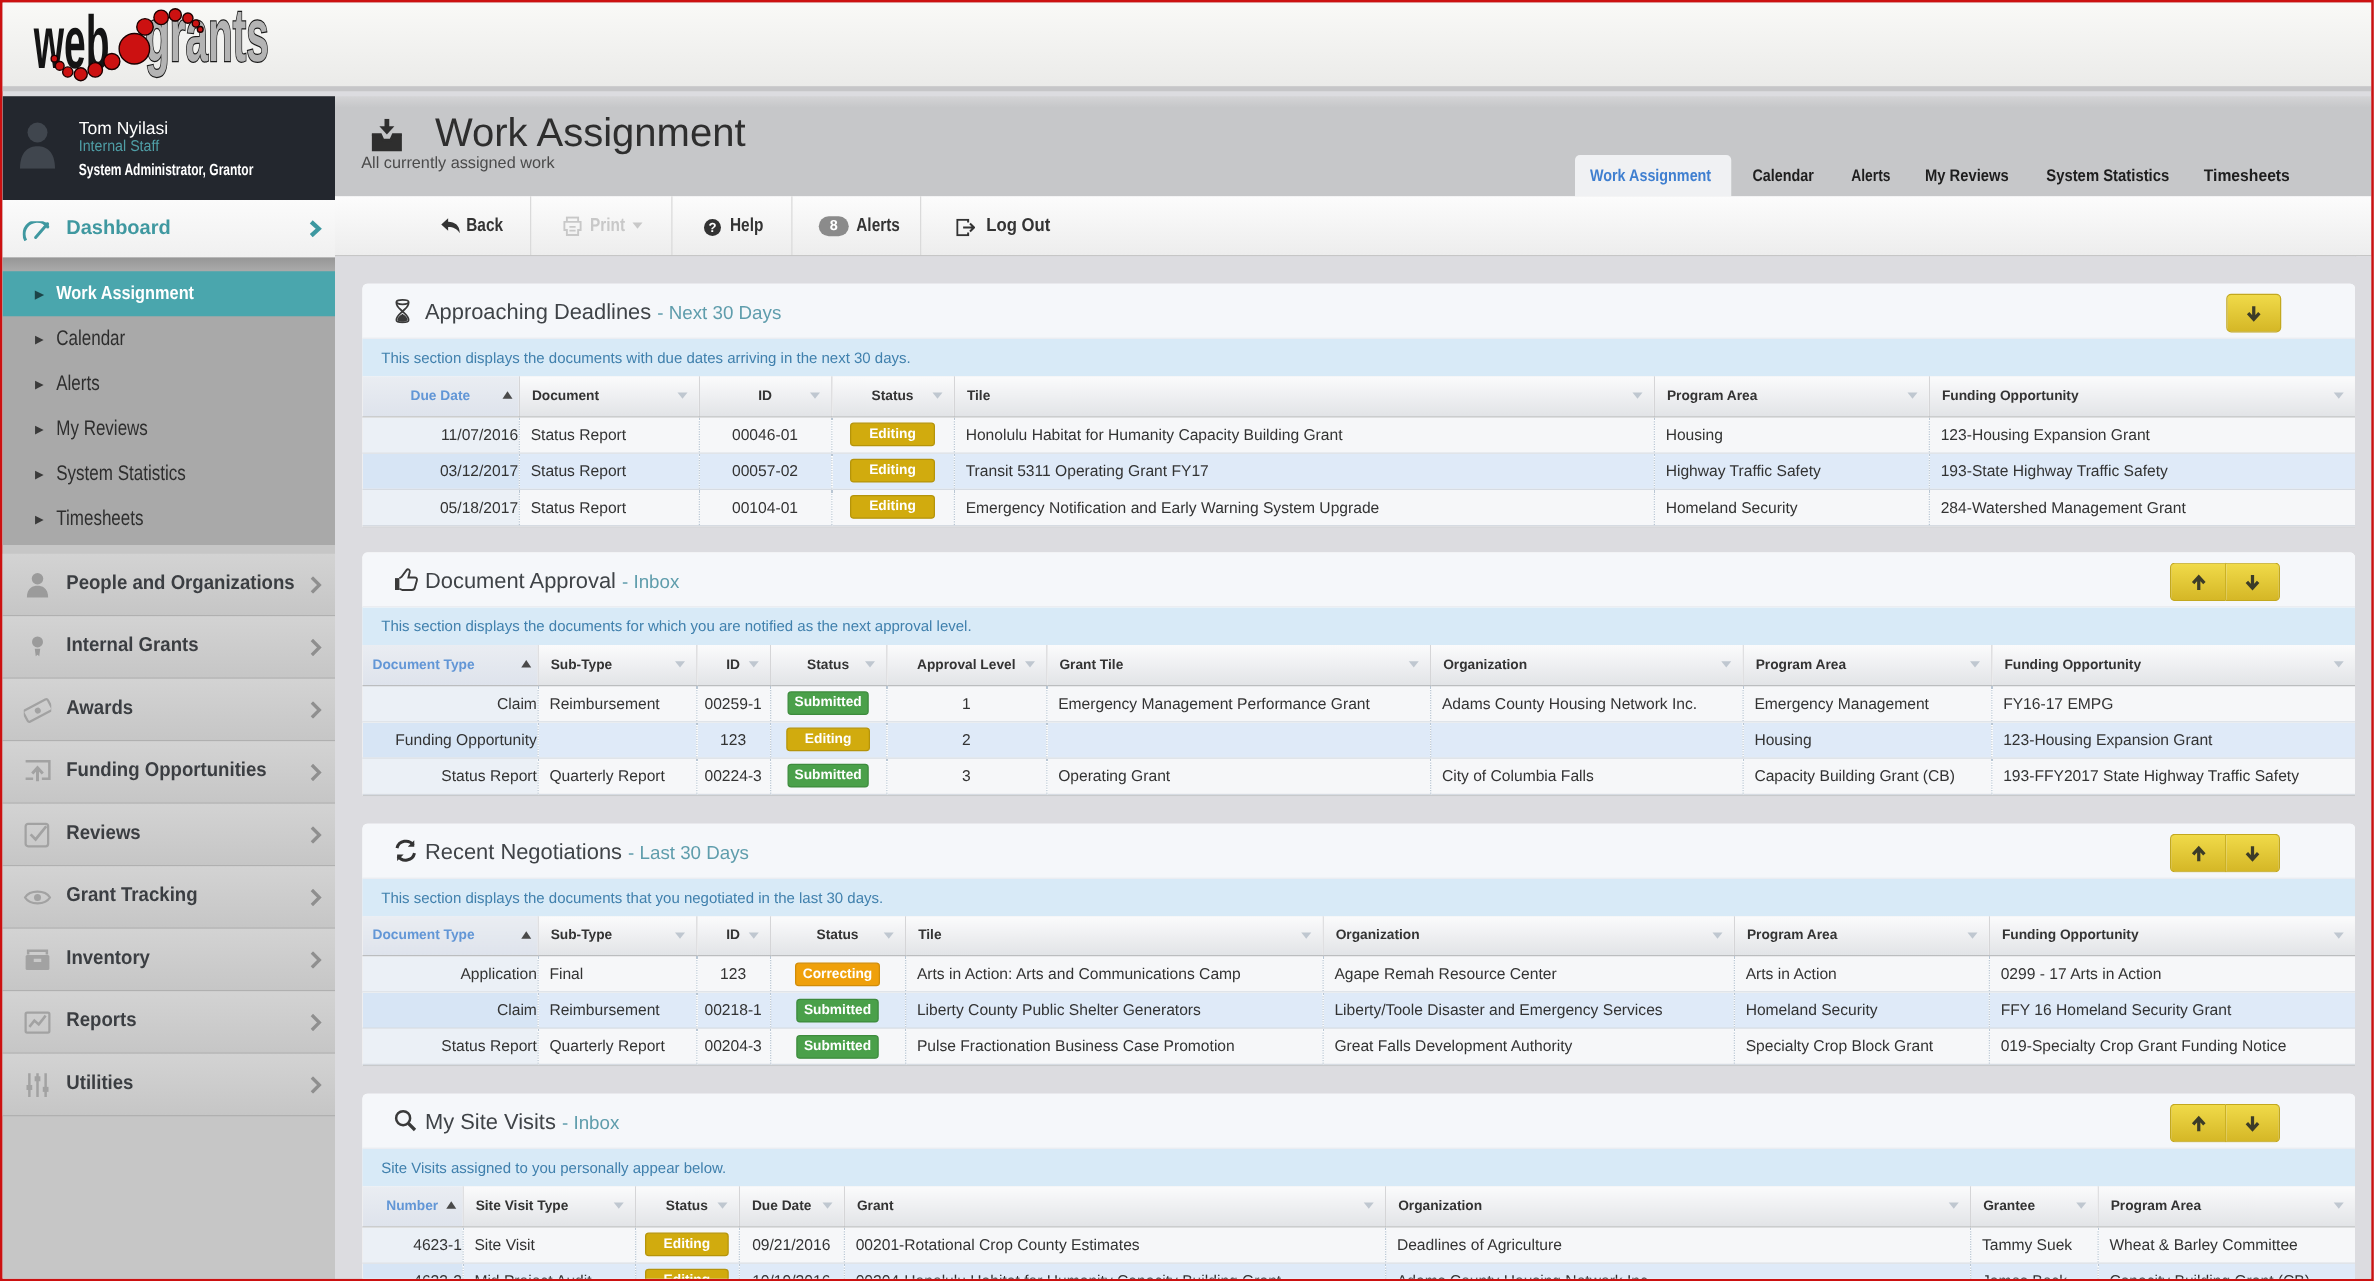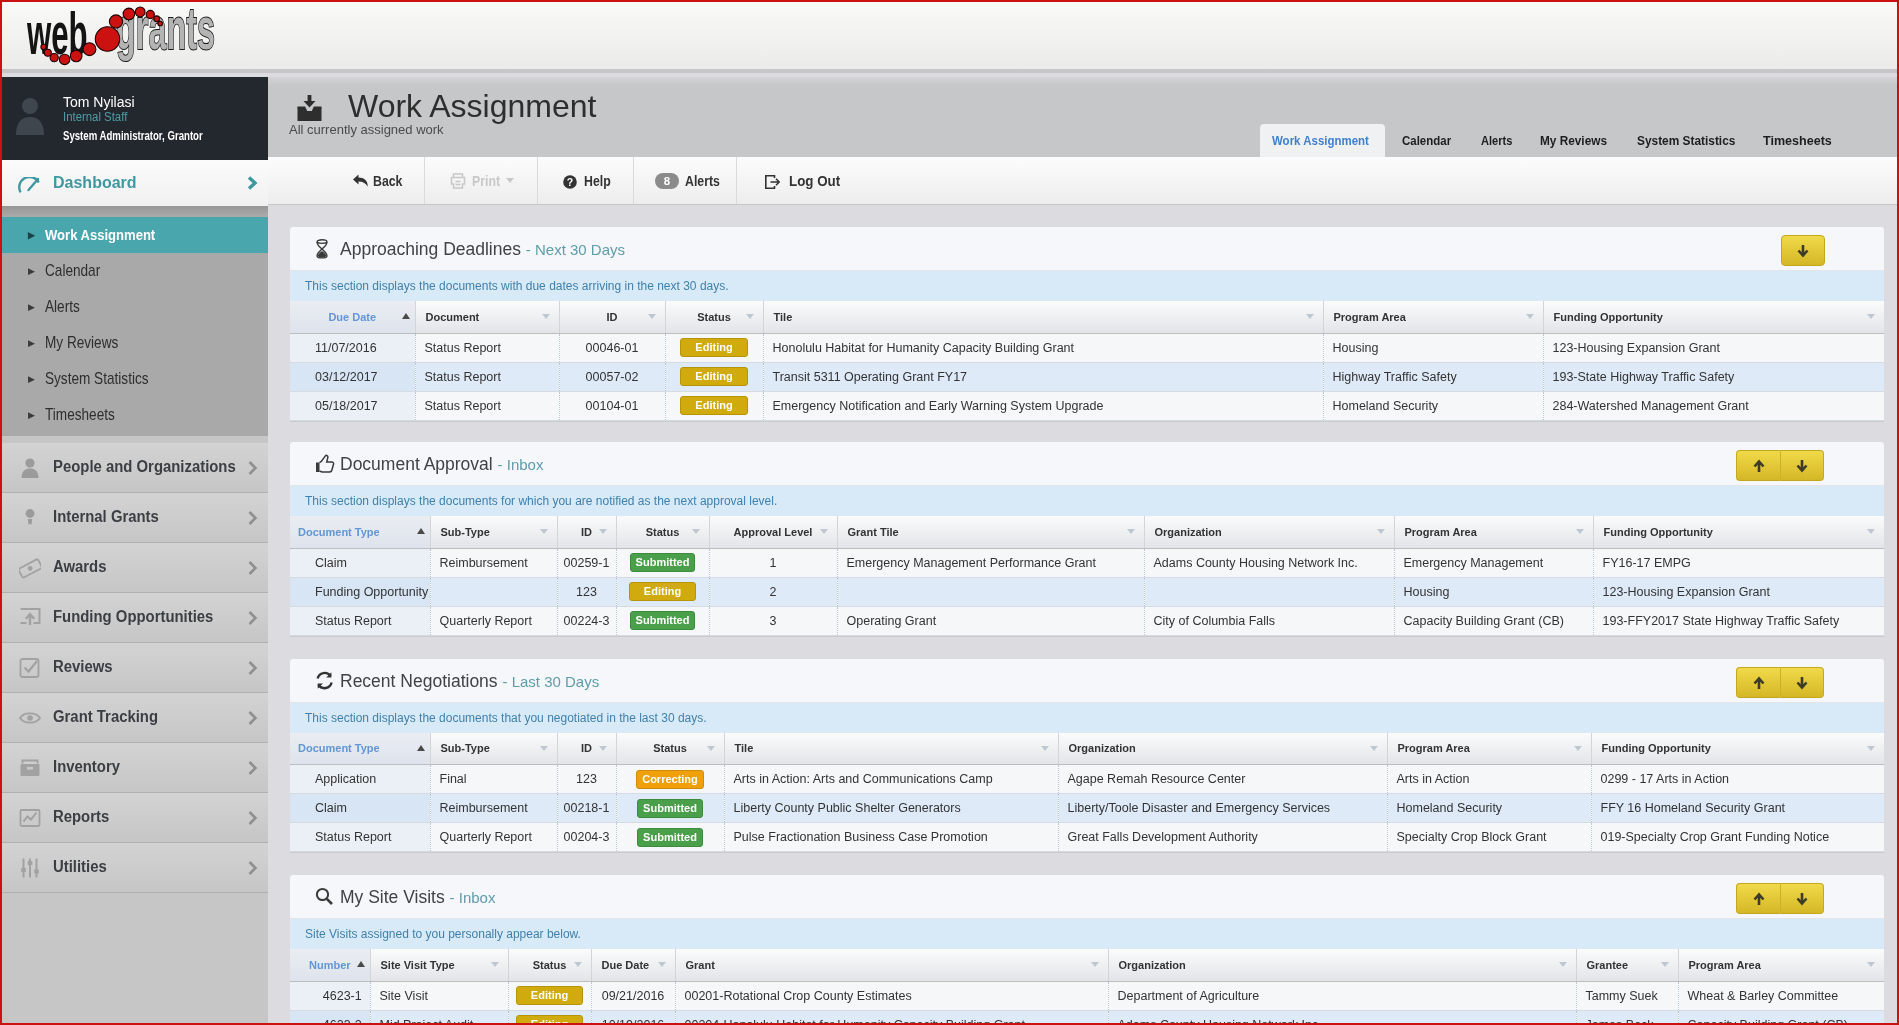--- a/index.html
+++ b/index.html
@@ -77,21 +77,21 @@
 thead th.sorted { background:linear-gradient(#eaedf2,#dee3ec); color:#6296d6; text-align:center; padding:0; }
 thead th .filt { position:absolute; right:9px; top:13px; width:0; height:0;
   border-left:4.5px solid transparent; border-right:4.5px solid transparent; border-top:5px solid #bfc7d0; }
 thead th .sarr { position:absolute; right:5px; top:12px; width:0; height:0;
   border-left:4.5px solid transparent; border-right:4.5px solid transparent; border-bottom:6px solid #4a4a4a; }
 tbody td { height:29px; font-size:12.5px; color:#333; padding:0 0 0 9px; border-bottom:1px solid #d6dbe2;
   border-right:1px dotted #b9c6d3; white-space:nowrap; overflow:hidden; }
 tbody tr.odd  { background:#f6f7f9; }
 tbody tr.even { background:#dfeaf8; }
 tbody td.c { text-align:center; padding:0; }
-tbody td.srt { background:rgba(175,198,227,0.15); padding-left:25px; }
+tbody td.srt { background:rgba(175,198,227,0.15); padding-left:10px;text-align:right; }
 .badge { display:inline-block; padding:2px 5px; border-radius:3px; font-size:11px;
   font-weight:bold; color:#fff; line-height:13px; }
 .badge.y { background:#d1ab0e; border:1px solid #b5940a; padding:2px 14px; }
 .badge.g { background:#4aa04a; border:1px solid #3d8b3d; }
 .badge.o { background:#efa00b; border:1px solid #d08c09; }
 </style>
 </head>
 <body>
 <div id="page">
 
@@ -563,21 +563,21 @@
             <th style="border-right:none">Program Area<span class="filt"></span></th>
           </tr>
             </thead>
           <tbody>
             <tr class="odd">
                 <td class="srt c">4623-1</td>
                 <td>Site Visit</td>
                 <td class="c"><span class="badge y">Editing</span></td>
                 <td style="text-align:center;padding:0">09/21/2016</td>
                 <td>00201-Rotational Crop County Estimates</td>
-                <td>Department of Agriculture</td>
+                <td>Deadlines of Agriculture</td>
                 <td>Tammy Suek</td>
                 <td style="border-right:none">Wheat &amp; Barley Committee</td>
               </tr>
             <tr class="even">
                 <td class="srt c">4623-2</td>
                 <td>Mid Project Audit</td>
                 <td class="c"><span class="badge y">Editing</span></td>
                 <td style="text-align:center;padding:0">10/19/2016</td>
                 <td>00204-Honolulu Habitat for Humanity Capacity Building Grant</td>
                 <td>Adams County Housing Network Inc.</td>

